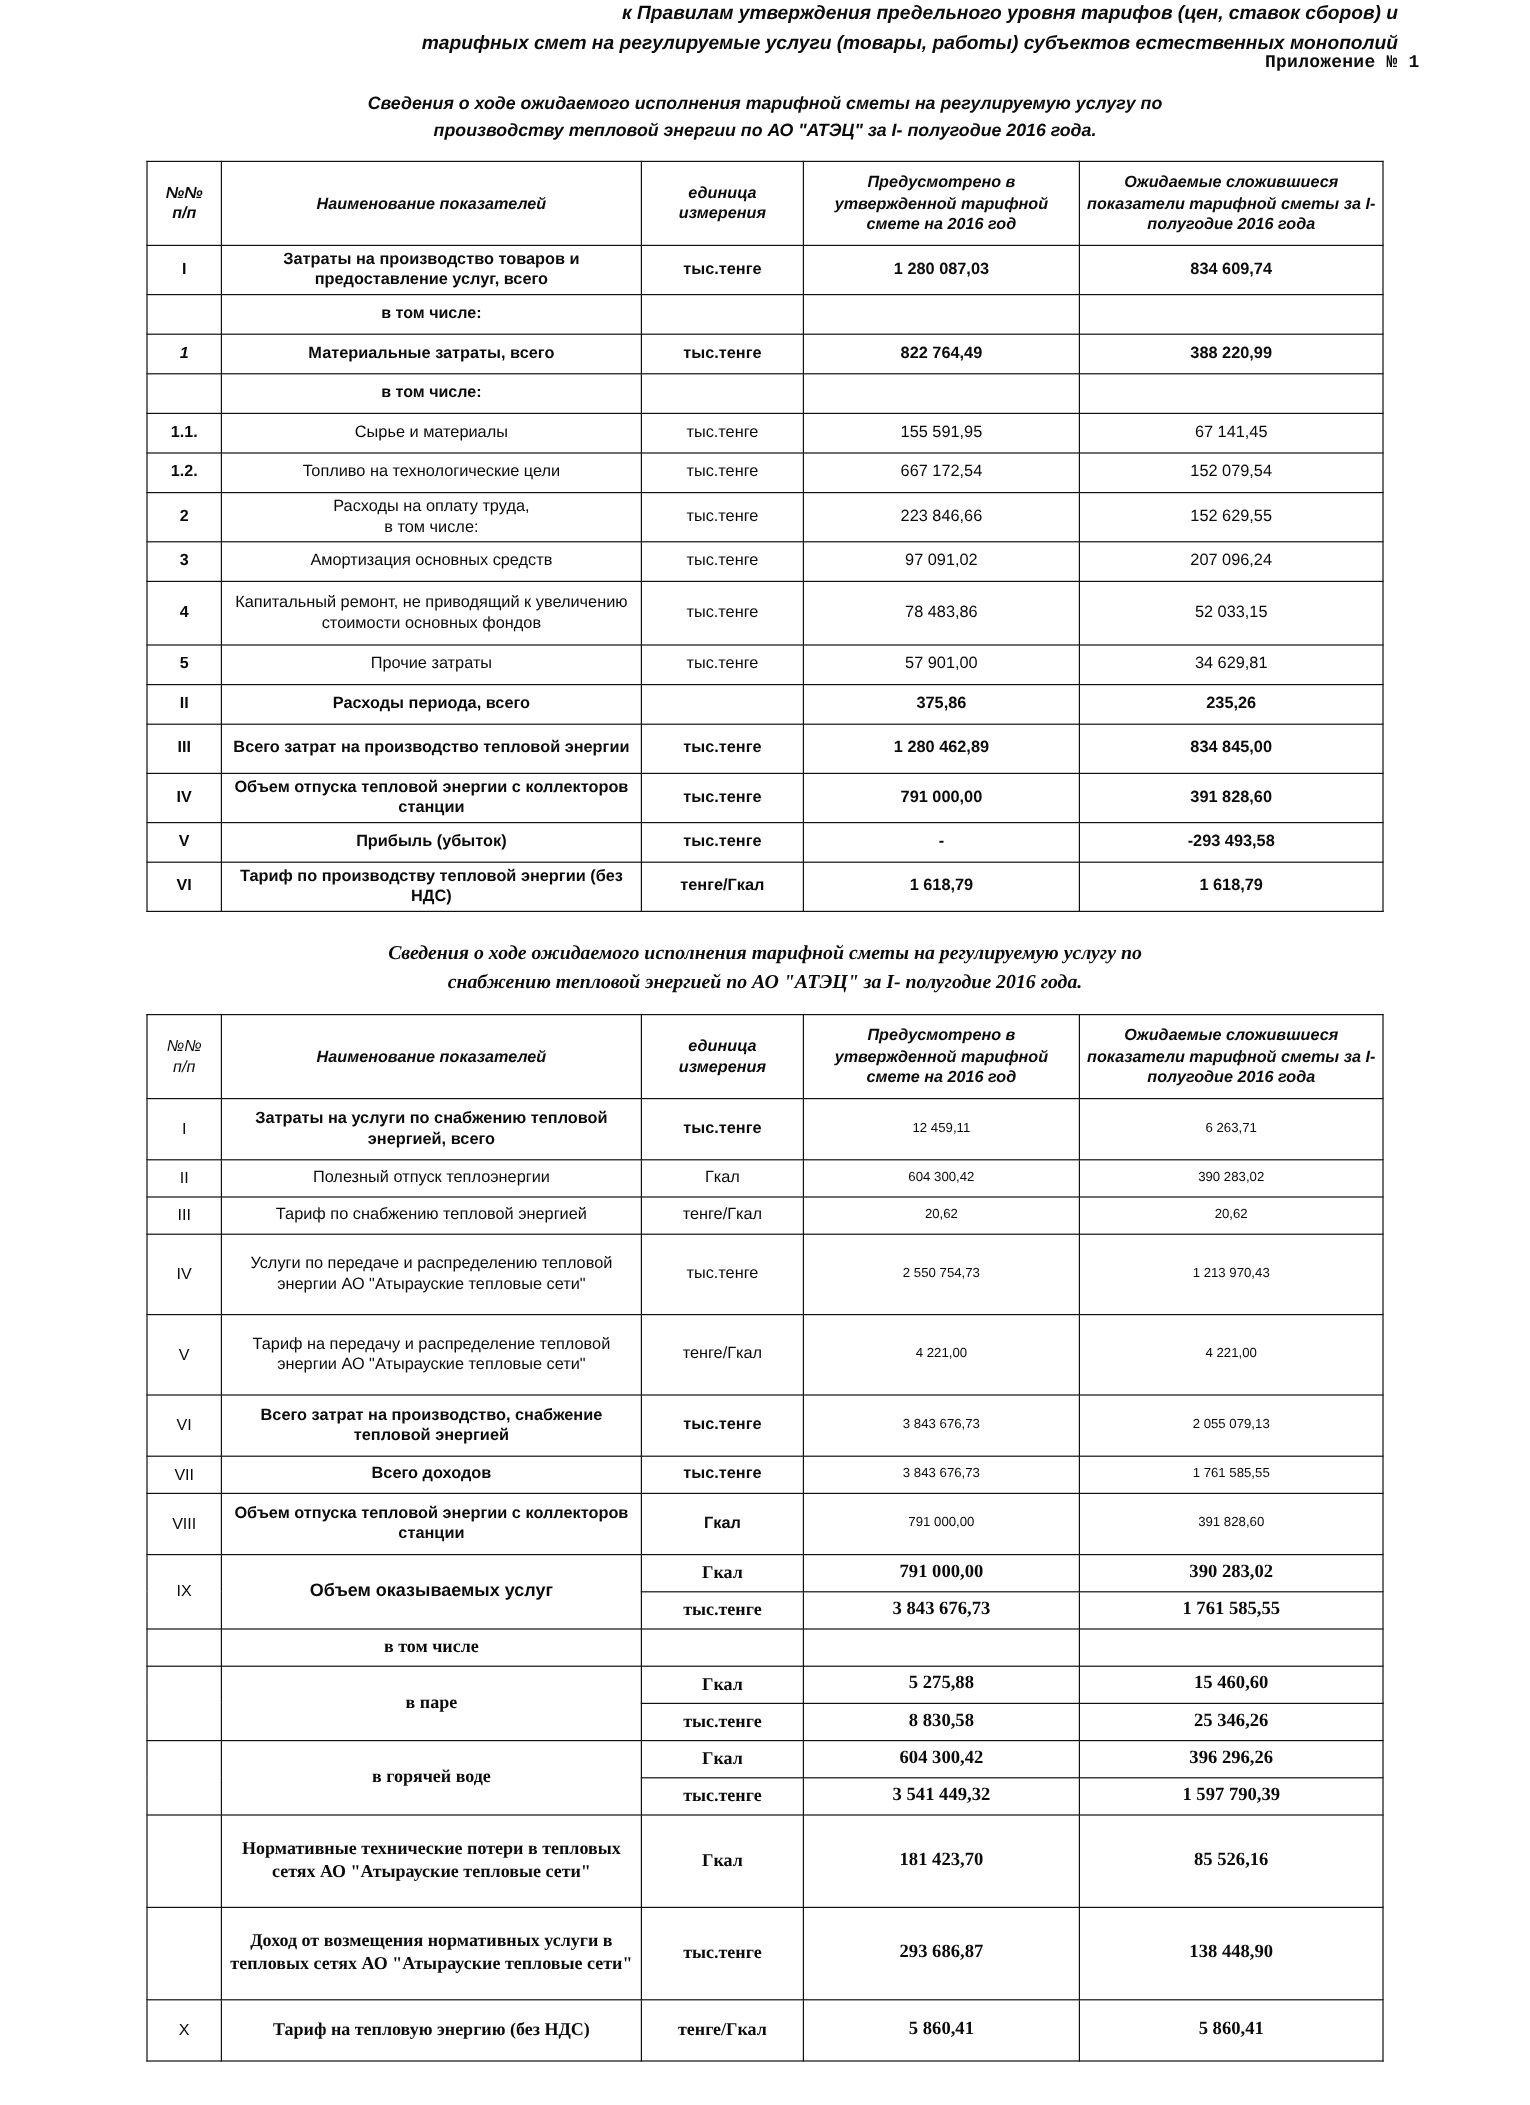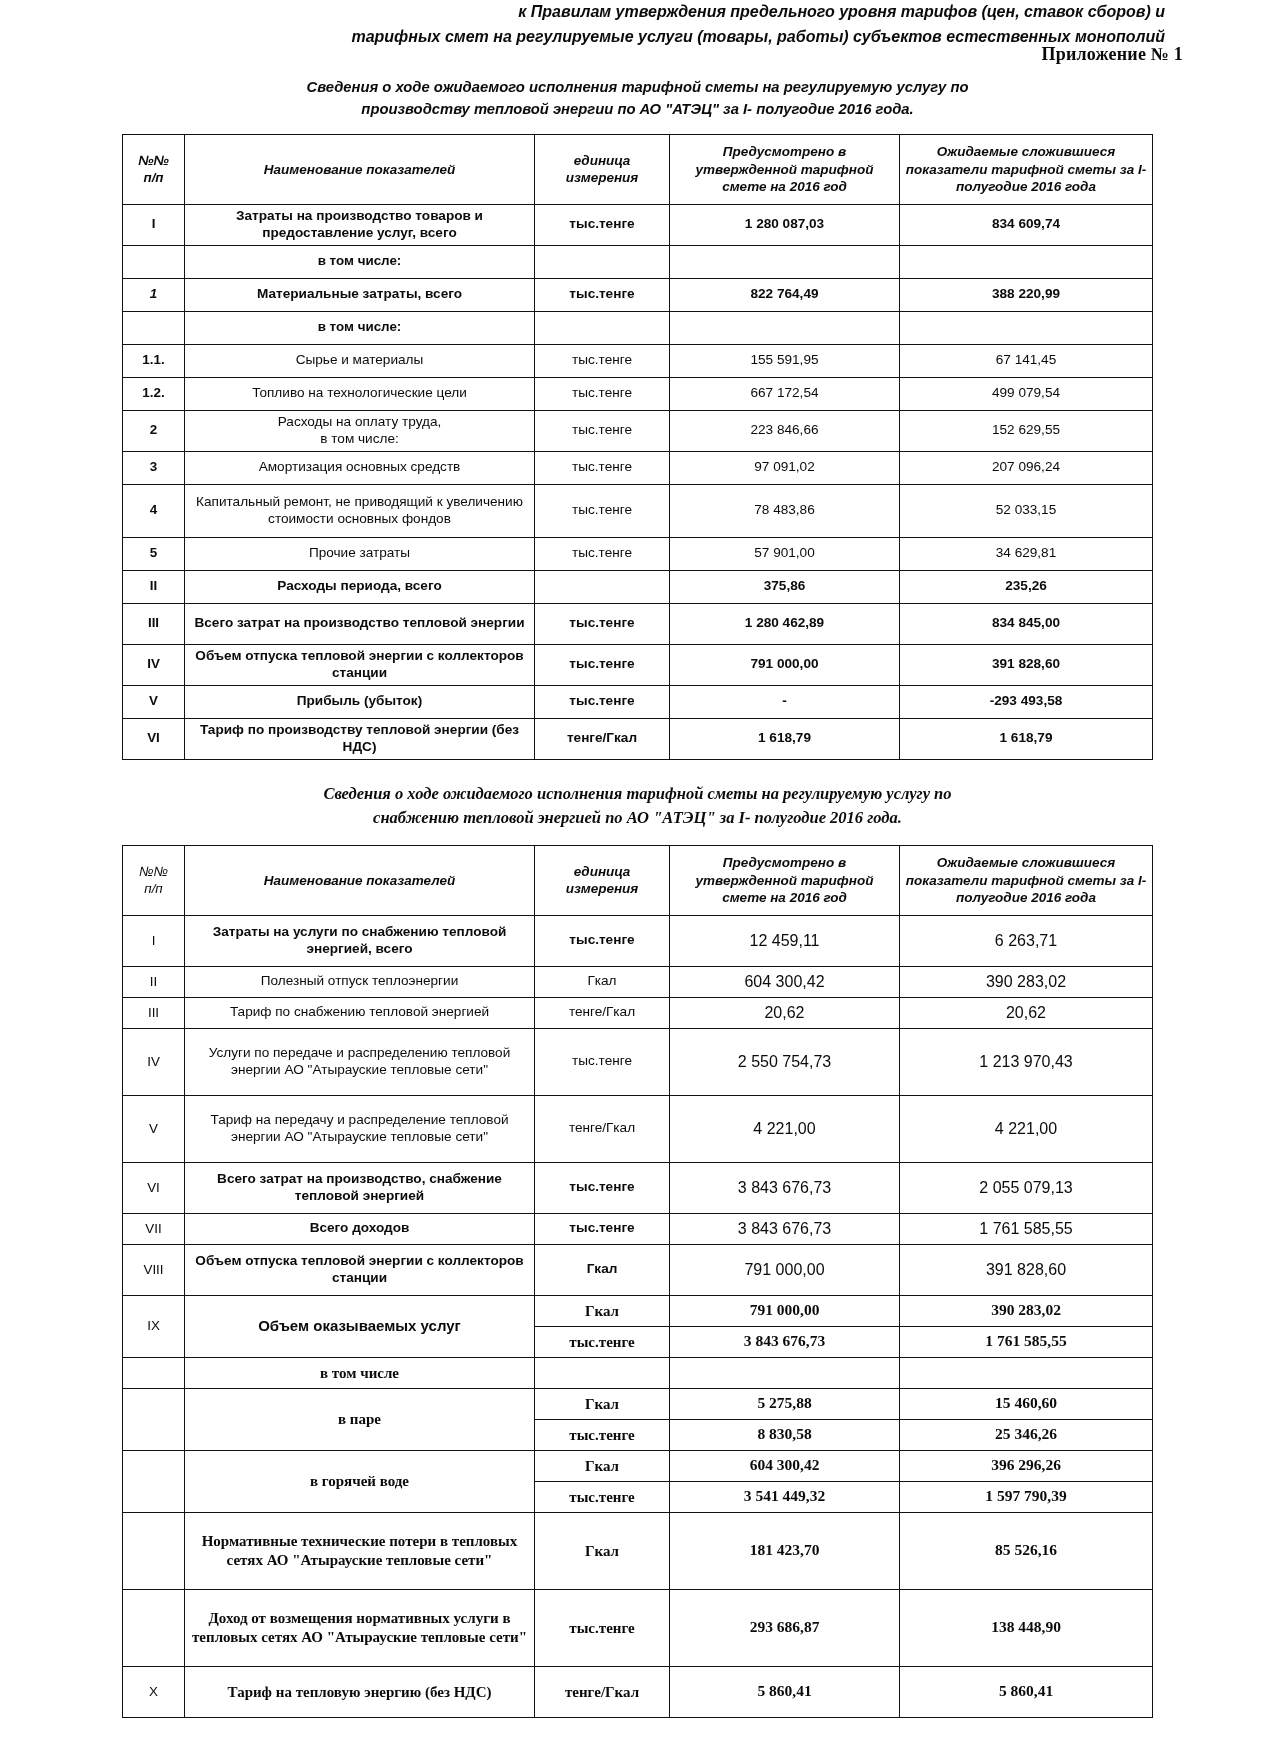--- a/index.html
+++ b/index.html
@@ -21,23 +21,23 @@
     height: 1754px;
     padding: 0;
     box-sizing: border-box;
   }
 
   
   .appendix {
     position: absolute;
     top: 44px;
     right: 92px;
-    font-family: Liberation Serif, serif;
-    font-weight: bold;
-    font-size: 18px;
+    font-family: Liberation Mono, monospace;
+    font-weight: bold;
+    font-size: 15px;
     letter-spacing: .2px;
   }
   .rules-ref {
     margin: 0;
     text-align: right;
     font-family: "Liberation Sans", sans-serif;
     font-style: italic;
     font-weight: bold;
     font-size: 16px;
     line-height: 1.55;
@@ -111,21 +111,21 @@
   .t1 .med td { height: 34px; }
   .t1 .small td { height: 26px; }
 
   .t2 td { font-family: "Liberation Serif", serif; font-size: 15px; }
   .t2 .c-no { text-align: center; font-weight: normal; font-family: "Liberation Sans", sans-serif; font-size: 13.4px;}
   .t2 .rowname { text-align: center; }
   .t2 .b { font-weight: bold; }
   .t2 .sansname { font-family: "Liberation Sans", sans-serif; font-size: 13.6px; font-weight: bold; }
   .t2 .sansname-n { font-family: "Liberation Sans", sans-serif; font-size: 13.6px; font-weight: normal; }
   .t2 .numb { font-family: "Liberation Serif", serif; font-size: 15.5px; font-weight: bold; }
-  .t2 .numn { font-family: "Liberation Sans", sans-serif; font-size: 16px; }
+  .t2 .numn { font-family: "Liberation Sans", sans-serif; font-size: 11px; }
   .t2 .h44 td { height: 44px; }
   .t2 .h60 td { height: 60px; }
   .t2 .h70 td { height: 70px; }
   .t2 .h26 td { height: 24px; }
 </style>
 </head>
 <body>
 
 <div class="page">
 
@@ -198,21 +198,21 @@
         <td class="rowname">Сырье и  материалы</td>
         <td class="c-unit">тыс.тенге</td>
         <td class="c-val">155 591,95</td>
         <td class="c-val">67 141,45</td>
       </tr>
       <tr class="small">
         <td class="c-no">1.2.</td>
         <td class="rowname">Топливо на технологические цели</td>
         <td class="c-unit">тыс.тенге</td>
         <td class="c-val">667 172,54</td>
-        <td class="c-val">499 079,54</td>
+        <td class="c-val">152 079,54</td>
       </tr>
       <tr class="med">
         <td class="c-no">2</td>
         <td class="rowname" style="white-space:pre-line">Расходы на оплату труда,
 в том числе:</td>
         <td class="c-unit">тыс.тенге</td>
         <td class="c-val">223 846,66</td>
         <td class="c-val">152 629,55</td>
       </tr>
       <tr class="small">

